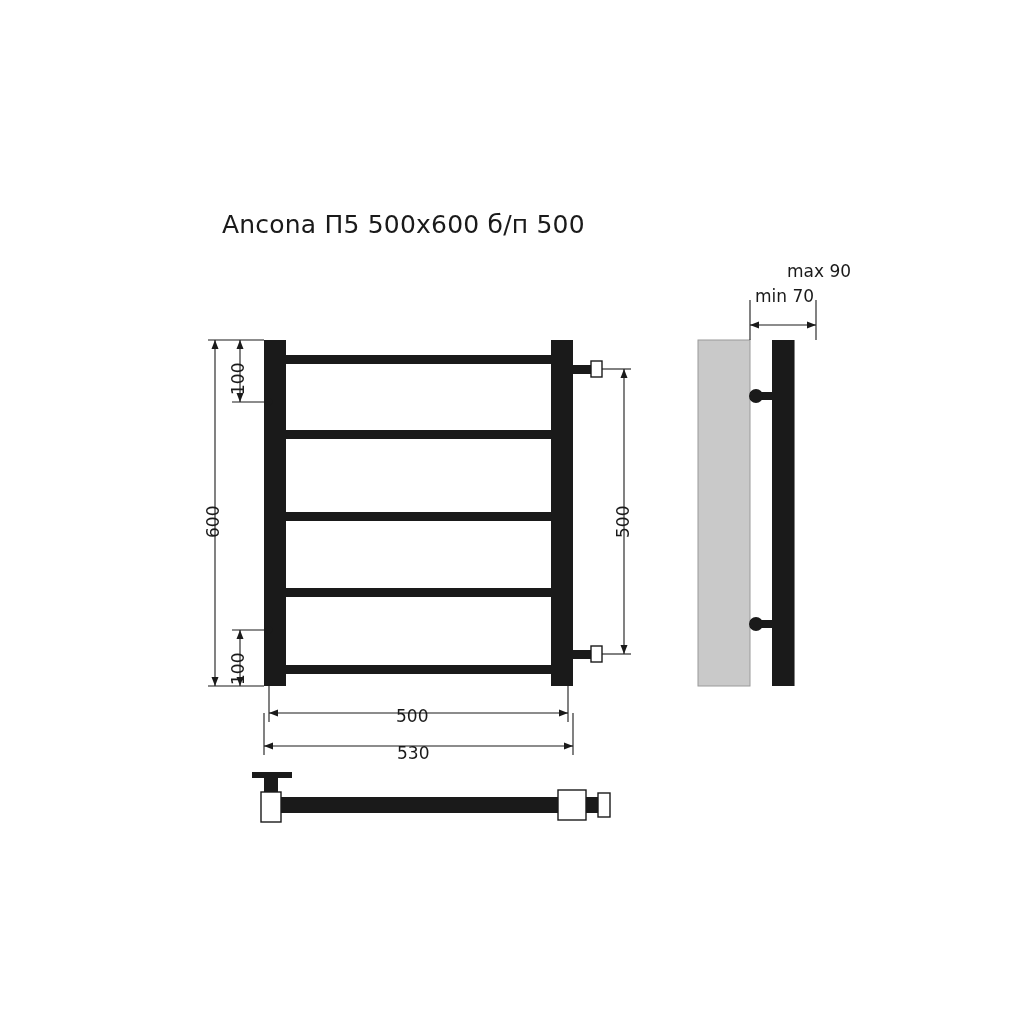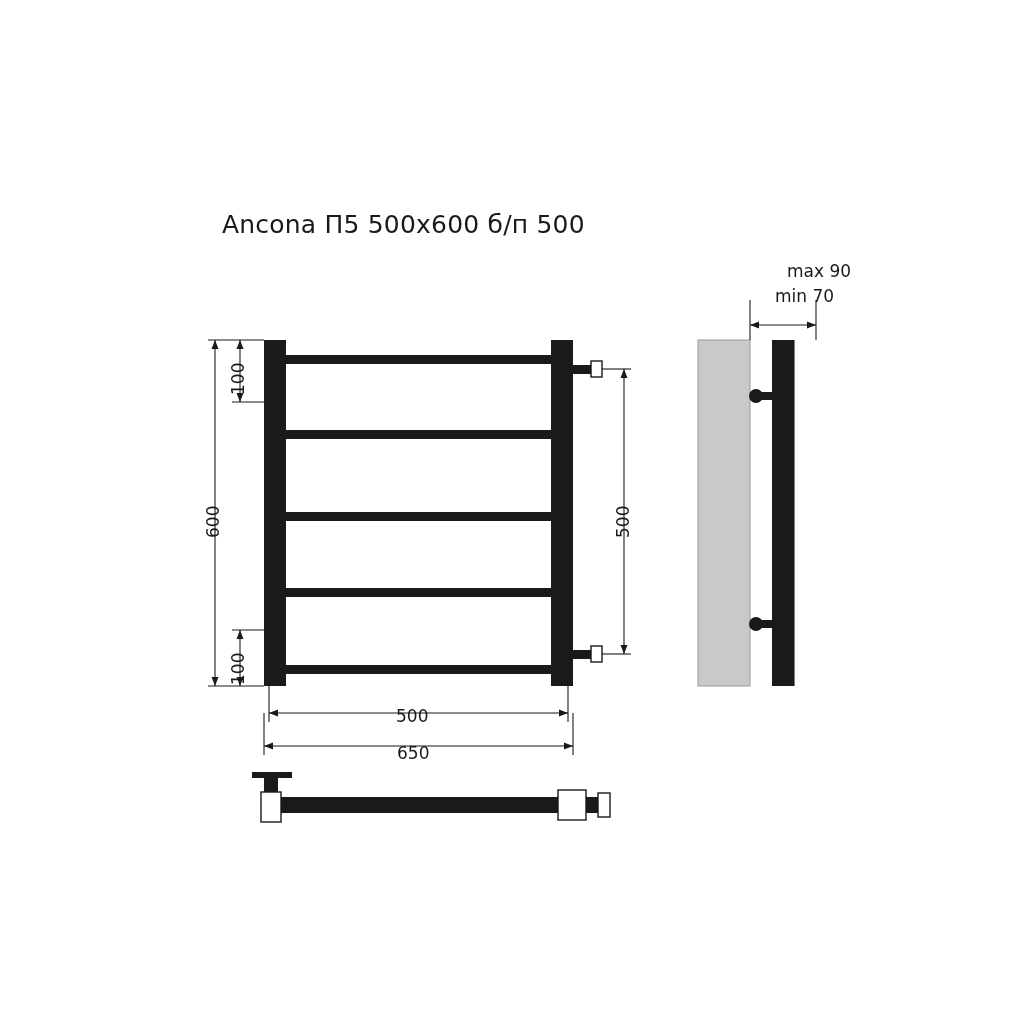--- a/index.html
+++ b/index.html
@@ -153,19 +153,19 @@
   <div class="dim-label vert" style="left:228px; top:395px;">100</div>
 
   <div class="dim-label vert" style="left:203px; top:538px;">600</div>
 
   <div class="dim-label vert" style="left:228px; top:685px;">100</div>
 
   <div class="dim-label vert" style="left:613px; top:538px;">500</div>
 
   <div class="dim-label" style="left:396px; top:706px;">500</div>
 
-  <div class="dim-label" style="left:397px; top:743px;">650</div>
+  <div class="dim-label" style="left:397px; top:743px;">530</div>
 
   <div class="dim-label" style="left:755px; top:261px;margin-left:32px;">max 90</div>
 
-  <div class="dim-label" style="left:755px; top:286px;margin-left:20px;">min 70</div>
+  <div class="dim-label" style="left:755px; top:286px;">min 70</div>
 
 </div>
 
 </body></html>

